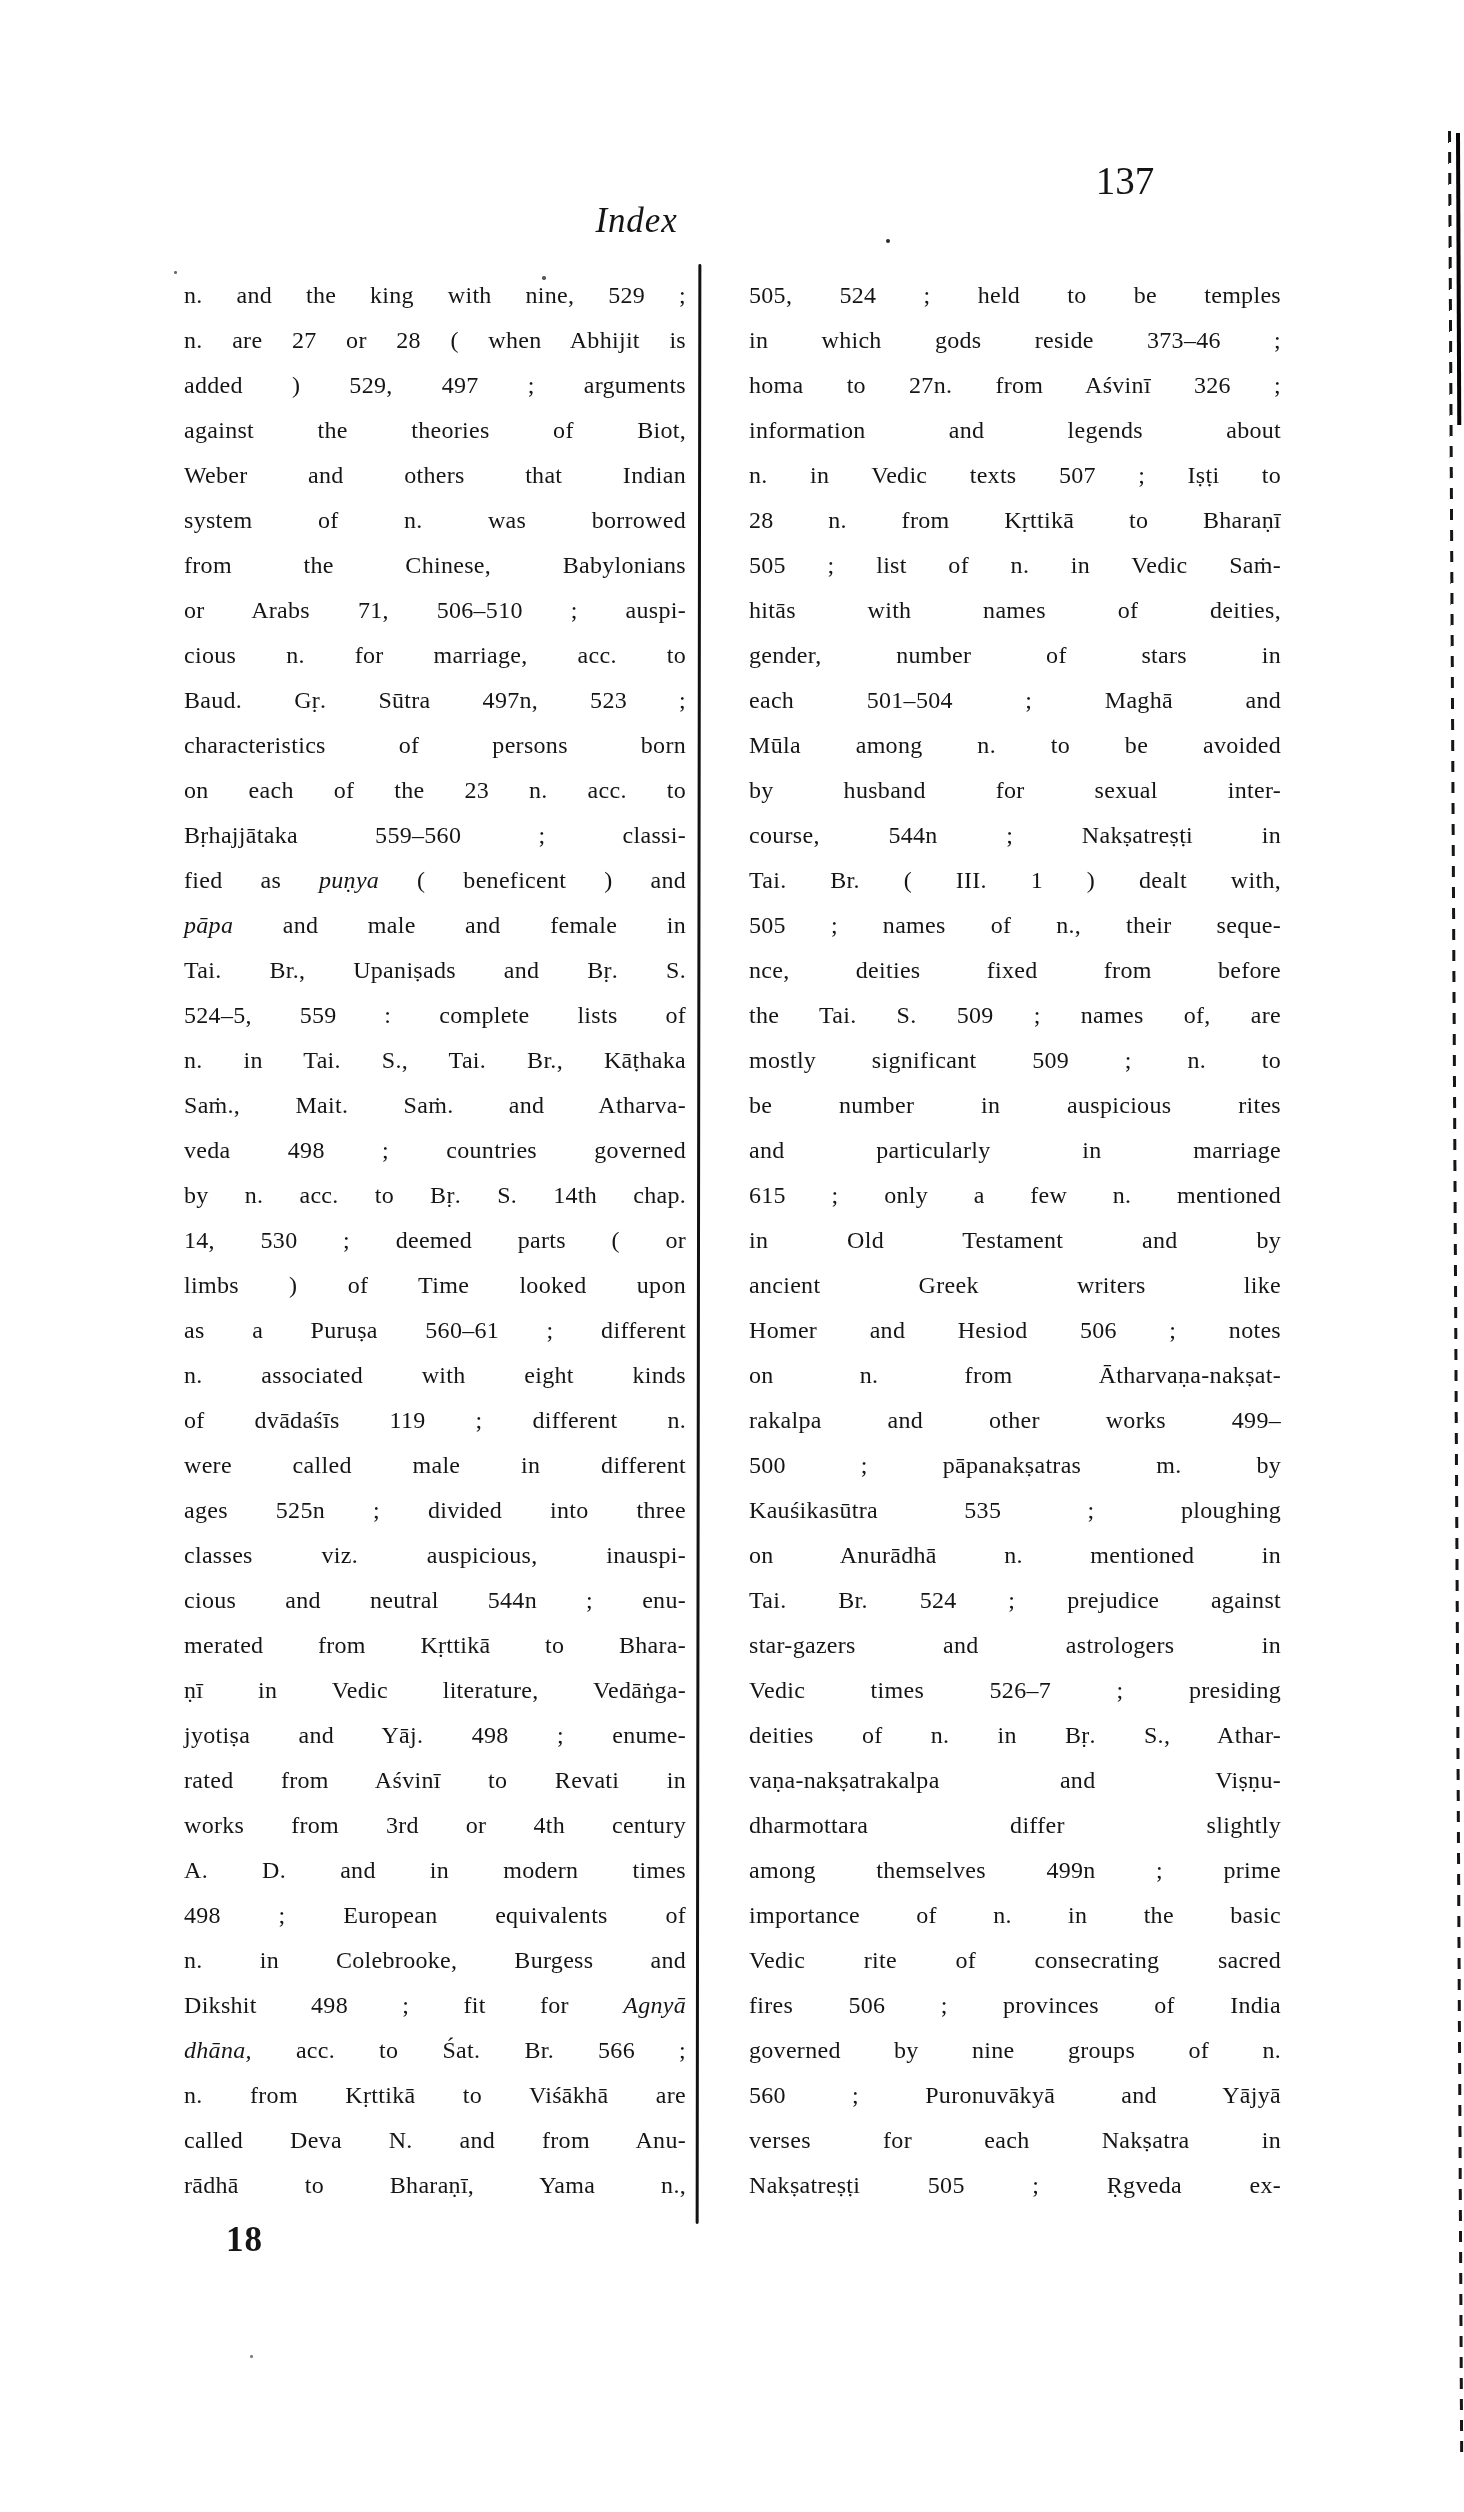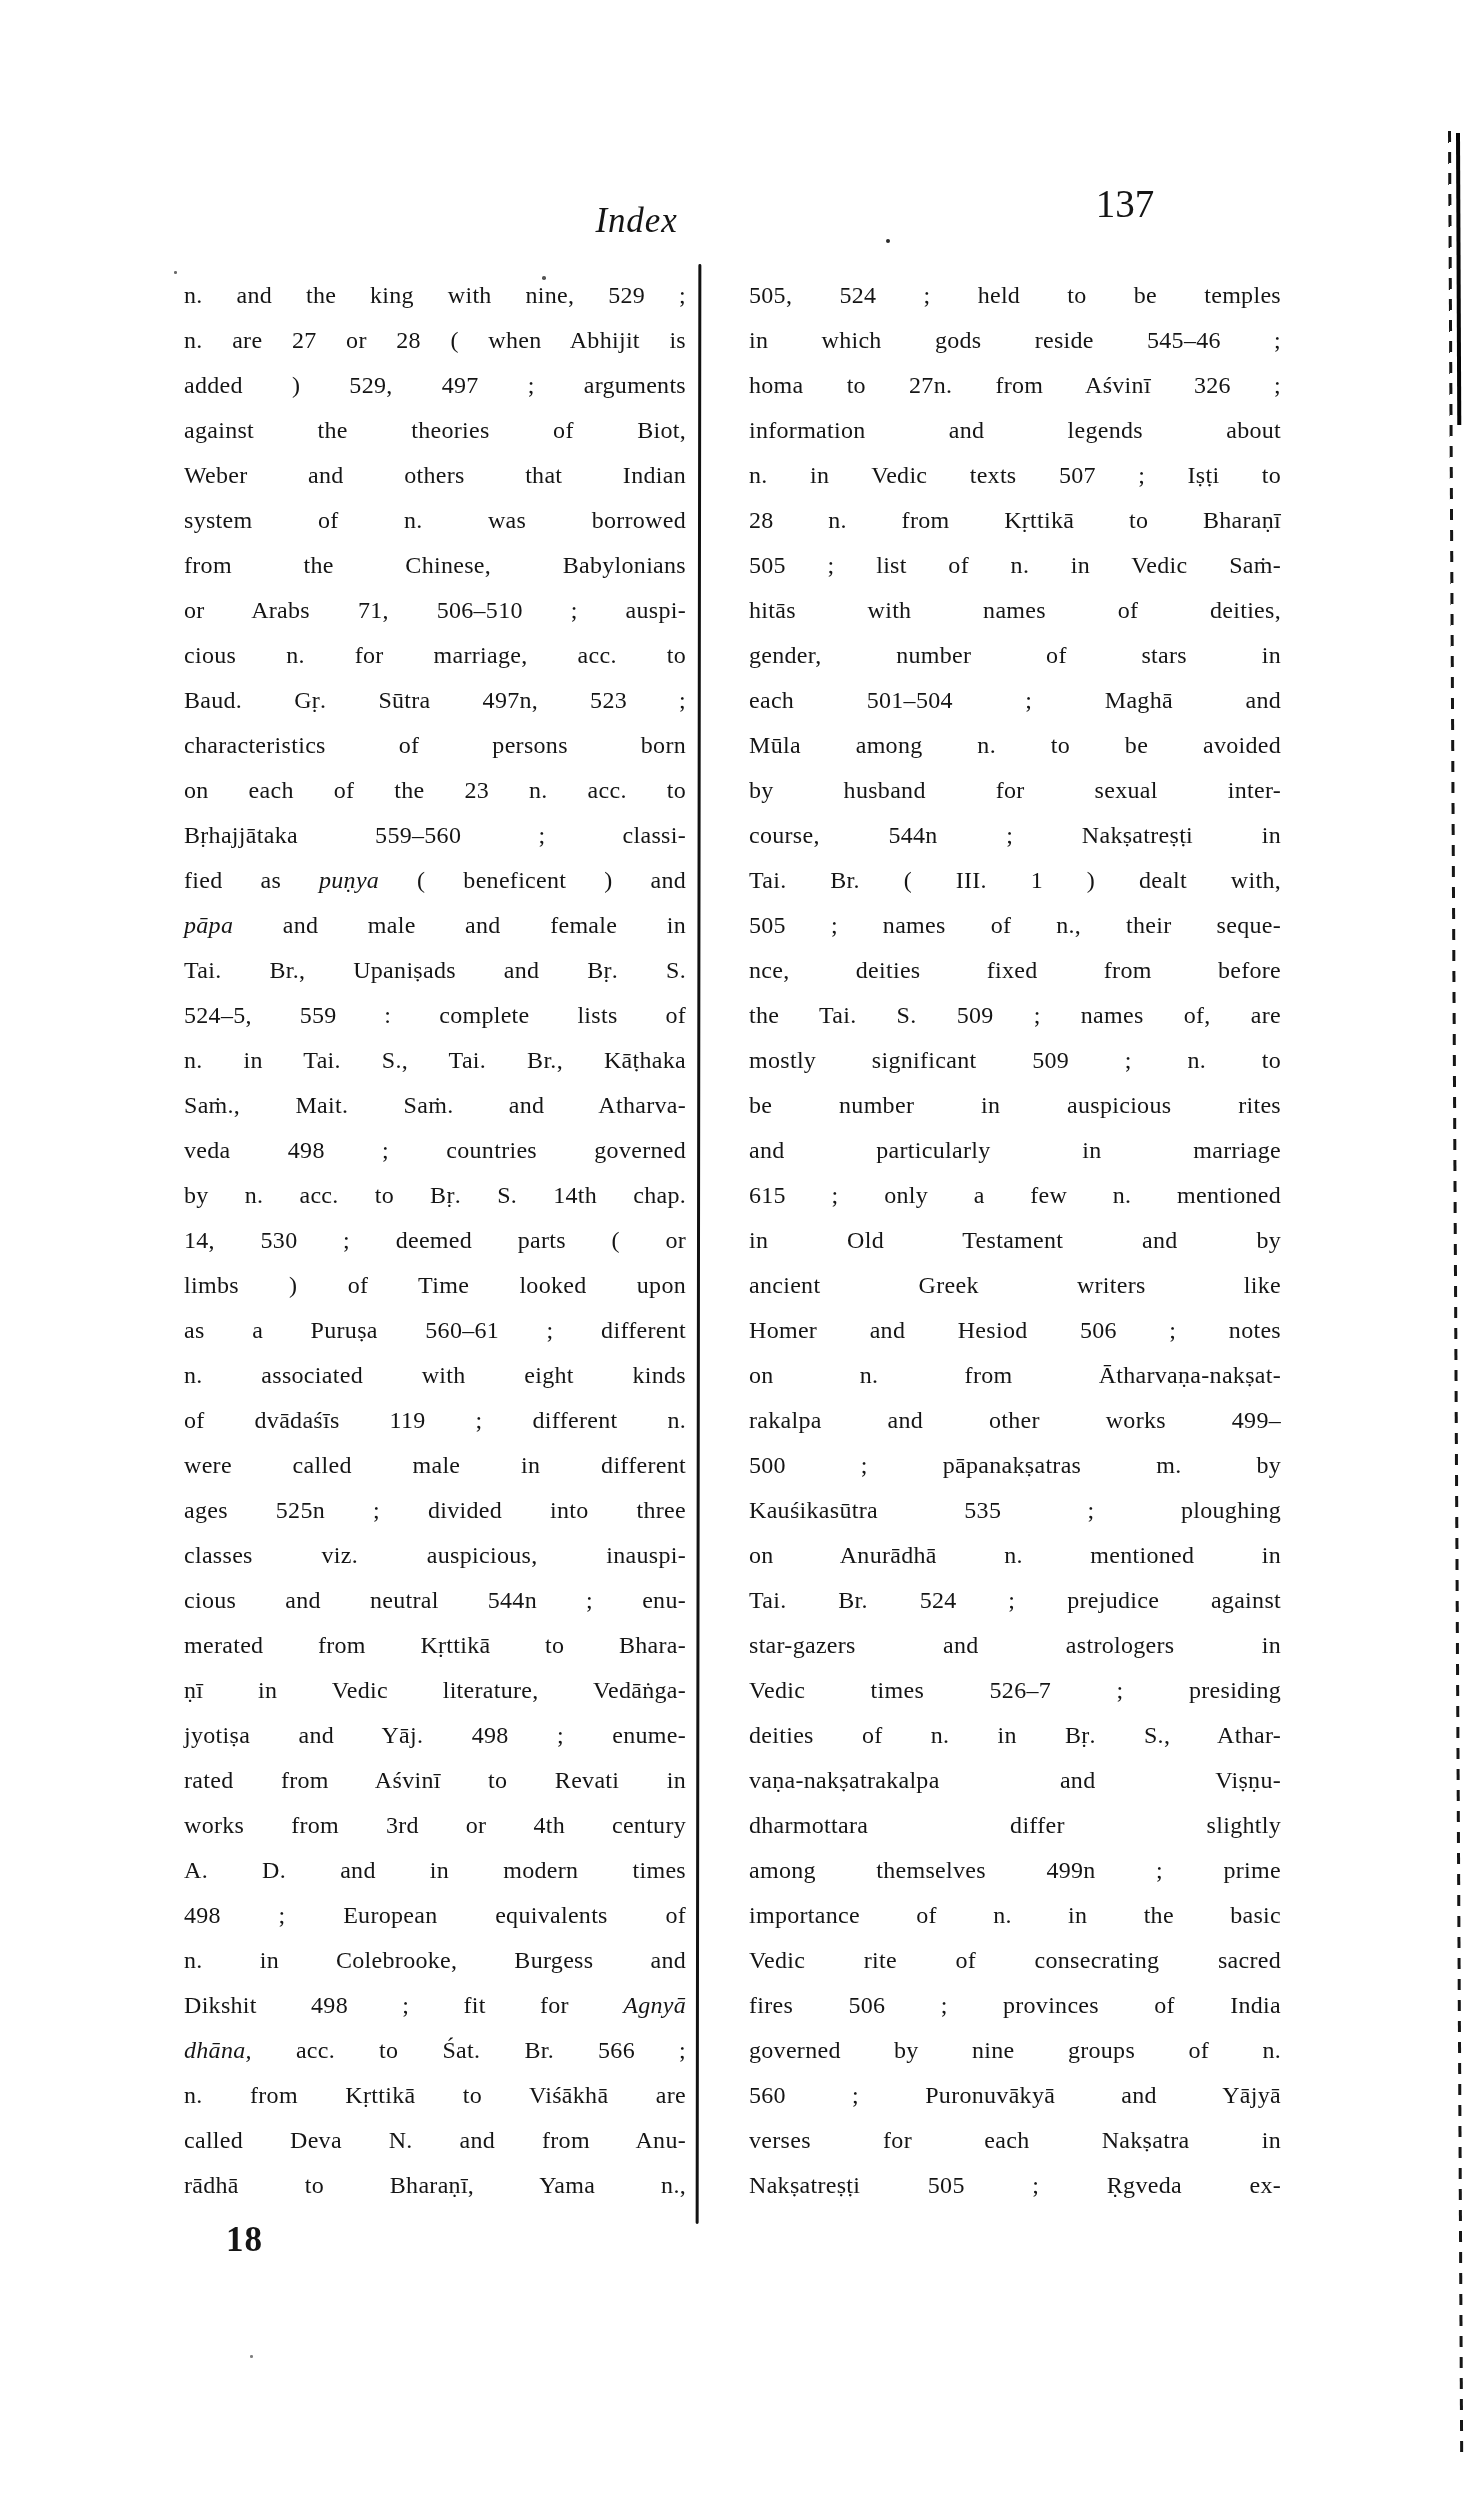--- a/index.html
+++ b/index.html
@@ -11,21 +11,21 @@
     font-family:"Liberation Serif","DejaVu Serif",serif;
     color:#151515;
   }
   .running-head{
     position:absolute;top:174px;left:548px;width:177px;
     text-align:center;font-style:italic;font-size:35px;line-height:41px;
     letter-spacing:0.9px;
     margin-top:26px;
   }
   .page-number{
-    position:absolute;top:182px;left:1088px;width:74px;
+    position:absolute;top:159px;left:1088px;width:74px;
     text-align:center;font-size:39px;line-height:43px;
   }
   .col{
     position:absolute;top:273px;
     font-size:24px;line-height:45px;letter-spacing:0.3px;
   }
   .col-left{left:184px;width:502px;}
   .col-right{left:749px;width:532px;}
   .line{
     text-align:justify;
@@ -109,21 +109,21 @@
       <div class="line">n. in Colebrooke, Burgess and</div>
       <div class="line"><span class="">Dikshit 498 ; fit for </span><span class="it">Agnyā</span></div>
       <div class="line"><span class="it">dhāna,</span><span class=""> acc. to Śat. Br. 566 ;</span></div>
       <div class="line">n. from Kṛttikā to Viśākhā are</div>
       <div class="line">called Deva N. and from Anu-</div>
       <div class="line">rādhā to Bharaṇī, Yama n.,</div>
     </div>
   <div class="divider"></div>
   <div class="col col-right">
       <div class="line">505, 524 ; held to be temples</div>
-      <div class="line">in which gods reside 545–46 ;</div>
+      <div class="line">in which gods reside 373–46 ;</div>
       <div class="line">homa to 27n. from Aśvinī 326 ;</div>
       <div class="line">information and legends about</div>
       <div class="line">n. in Vedic texts 507 ; Iṣṭi to</div>
       <div class="line">28 n. from Kṛttikā to Bharaṇī</div>
       <div class="line">505 ; list of n. in Vedic Saṁ-</div>
       <div class="line">hitās with names of deities,</div>
       <div class="line">gender, number of stars in</div>
       <div class="line">each 501–504 ; Maghā and</div>
       <div class="line">Mūla among n. to be avoided</div>
       <div class="line">by husband for sexual inter-</div>

